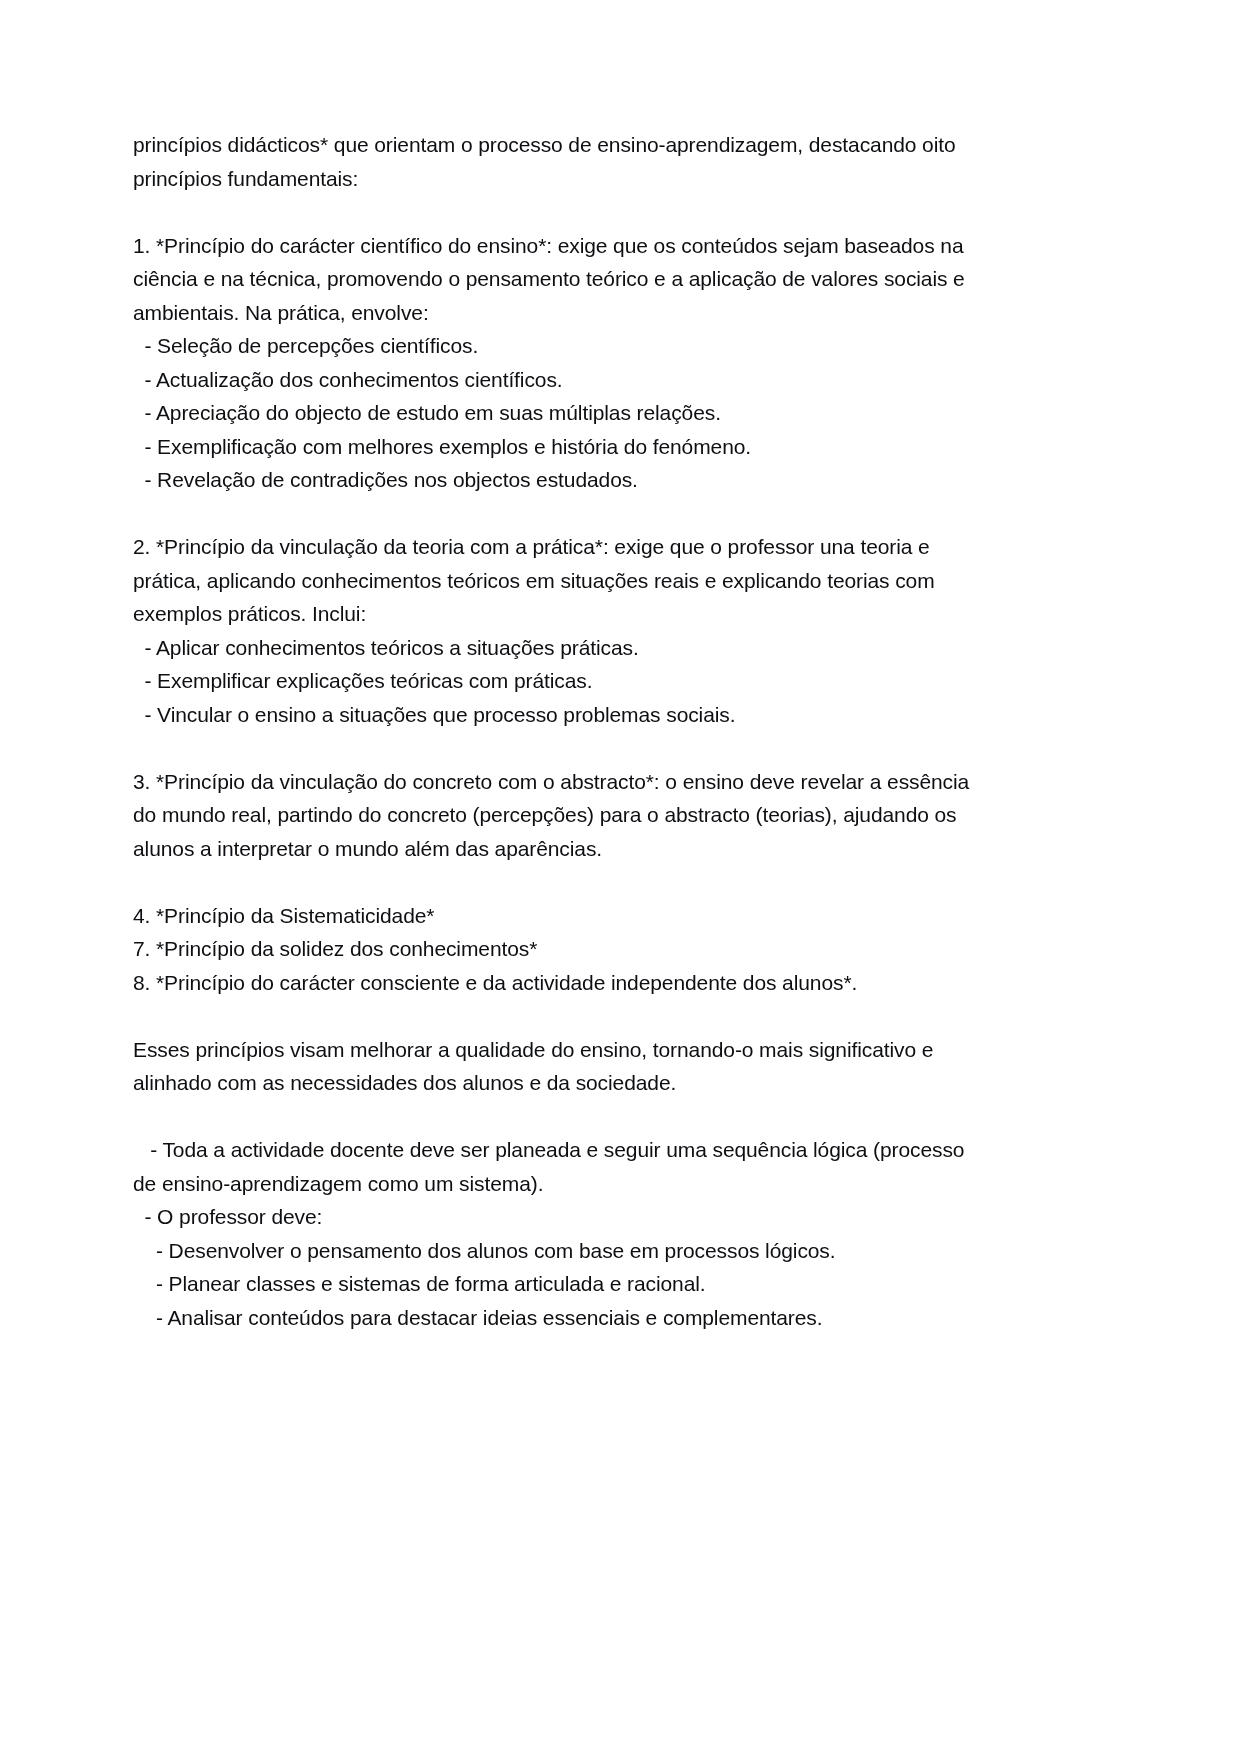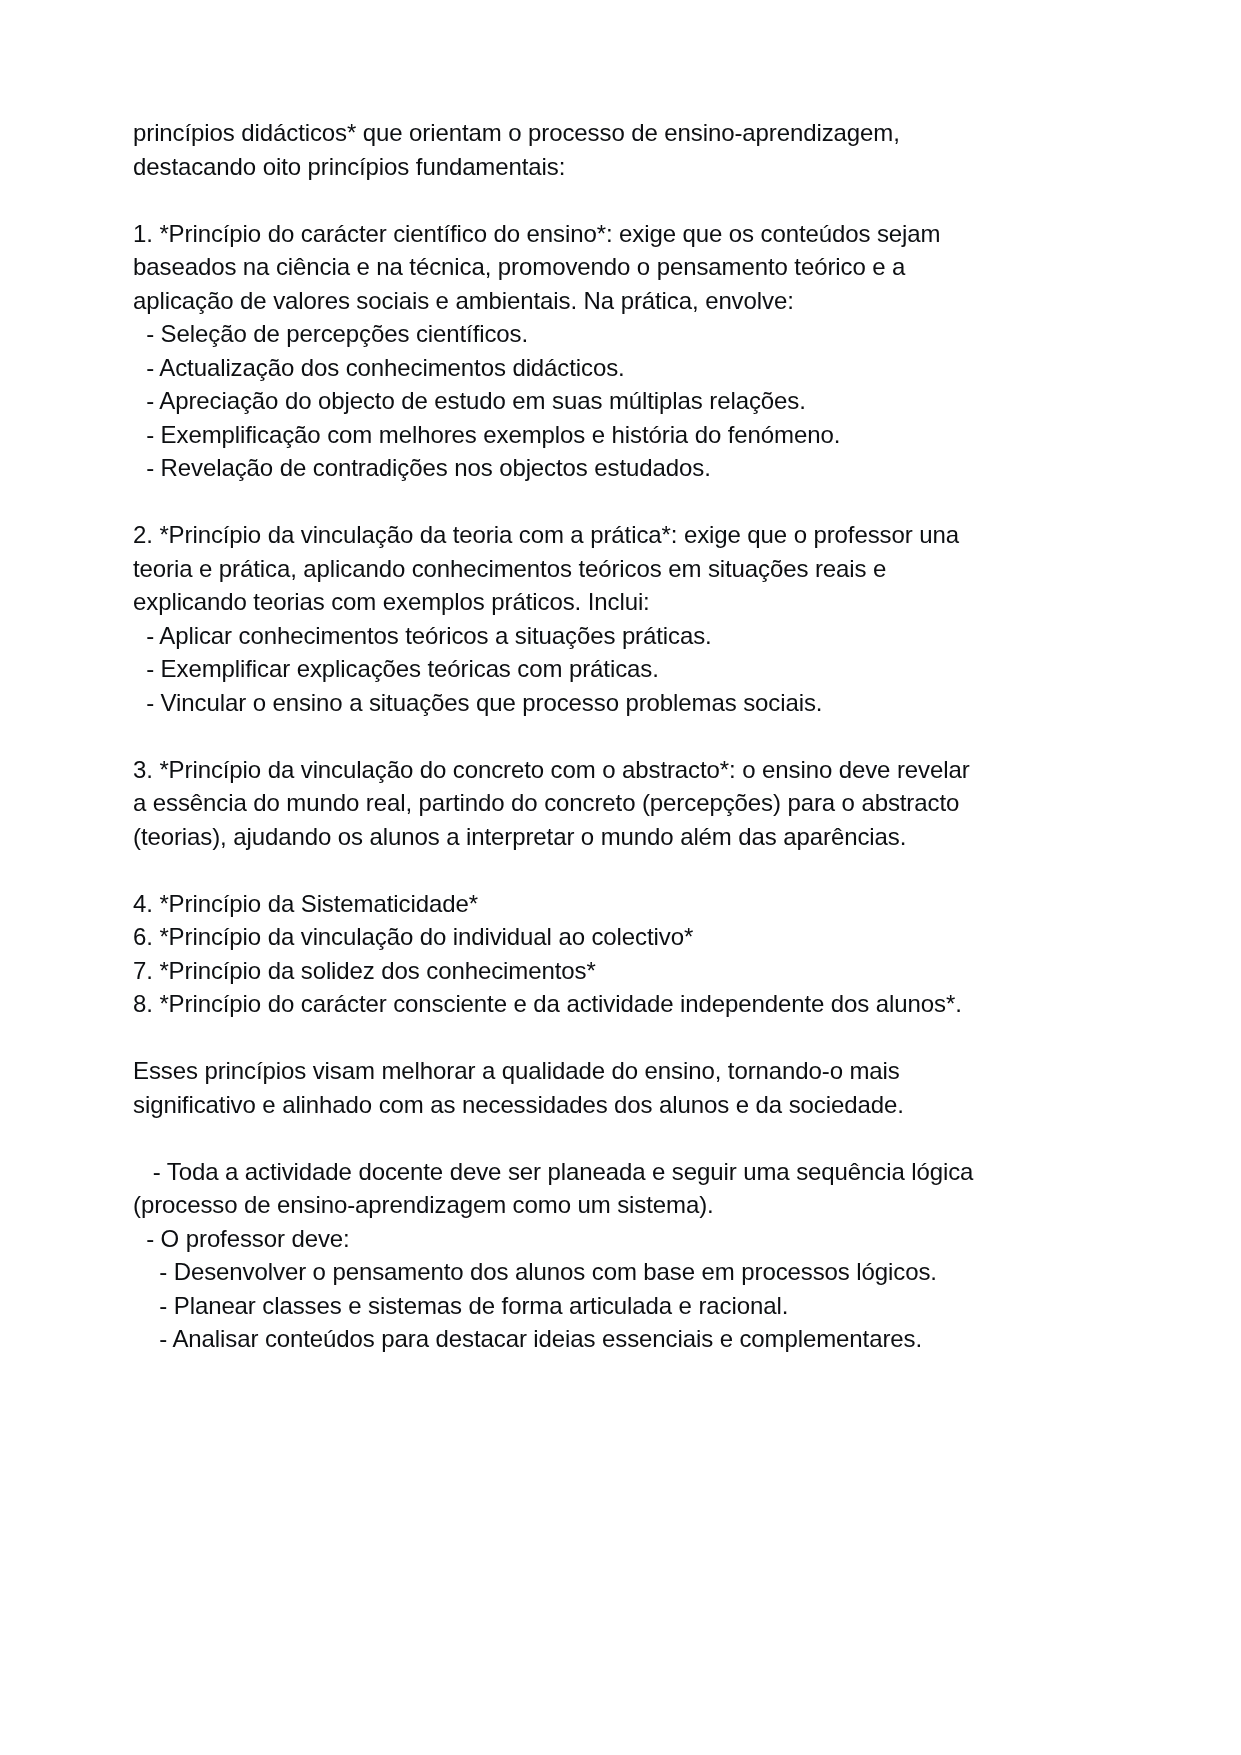--- a/index.html
+++ b/index.html
@@ -11,24 +11,24 @@
     position: relative;
     width: 1241px;
     height: 1755px;
     background: #ffffff;
     box-sizing: border-box;
     overflow: hidden;
   }
   .doc-body {
     position: absolute;
     left: 133px;
-    top: 116px;
+    top: 128px;
     width: 852px;
     font-family: "Liberation Sans", "DejaVu Sans", sans-serif;
-    font-size: 24px;
+    font-size: 21px;
     line-height: 33.5px;
     color: #0d0f12;
     letter-spacing: -0.1px;
     -webkit-font-smoothing: antialiased;
   }
   .para {
     margin: 0;
     white-space: pre-wrap;
   }
   
@@ -40,37 +40,36 @@
 <body>
 
 <div class="page">
   <div class="doc-body">
 
     <p class="para">princípios didácticos* que orientam o processo de ensino-aprendizagem, destacando oito princípios fundamentais:</p>
     <div class="gap"></div>
 
     <p class="para">1. *Princípio do carácter científico do ensino*: exige que os conteúdos sejam baseados na ciência e na técnica, promovendo o pensamento teórico e a aplicação de valores sociais e ambientais. Na prática, envolve:</p>
     <p class="para">  - Seleção de percepções científicos.</p>
-    <p class="para">  - Actualização dos conhecimentos didácticos.</p>
+    <p class="para">  - Actualização dos conhecimentos científicos.</p>
     <p class="para">  - Apreciação do objecto de estudo em suas múltiplas relações.</p>
     <p class="para">  - Exemplificação com melhores exemplos e história do fenómeno.</p>
     <p class="para">  - Revelação de contradições nos objectos estudados.</p>
     <div class="gap"></div>
 
     <p class="para">2. *Princípio da vinculação da teoria com a prática*: exige que o professor una teoria e prática, aplicando conhecimentos teóricos em situações reais e explicando teorias com exemplos práticos. Inclui:</p>
     <p class="para">  - Aplicar conhecimentos teóricos a situações práticas.</p>
     <p class="para">  - Exemplificar explicações teóricas com práticas.</p>
     <p class="para">  - Vincular o ensino a situações que processo problemas sociais.</p>
     <div class="gap"></div>
 
     <p class="para">3. *Princípio da vinculação do concreto com o abstracto*: o ensino deve revelar a essência do mundo real, partindo do concreto (percepções) para o abstracto (teorias), ajudando os alunos a interpretar o mundo além das aparências.</p>
     <div class="gap"></div>
 
     <p class="para">4. *Princípio da Sistematicidade*</p>
-    <p class="para">6. *Princípio da vinculação do individual ao colectivo*</p>
     <p class="para">7. *Princípio da solidez dos conhecimentos*</p>
     <p class="para">8. *Princípio do carácter consciente e da actividade independente dos alunos*.</p>
     <div class="gap"></div>
 
     <p class="para">Esses princípios visam melhorar a qualidade do ensino, tornando-o mais significativo e alinhado com as necessidades dos alunos e da sociedade.</p>
     <div class="gap"></div>
 
     <p class="para">   - Toda a actividade docente deve ser planeada e seguir uma sequência lógica (processo de ensino-aprendizagem como um sistema).</p>
     <p class="para">  - O professor deve:</p>
     <p class="para">    - Desenvolver o pensamento dos alunos com base em processos lógicos.</p>

